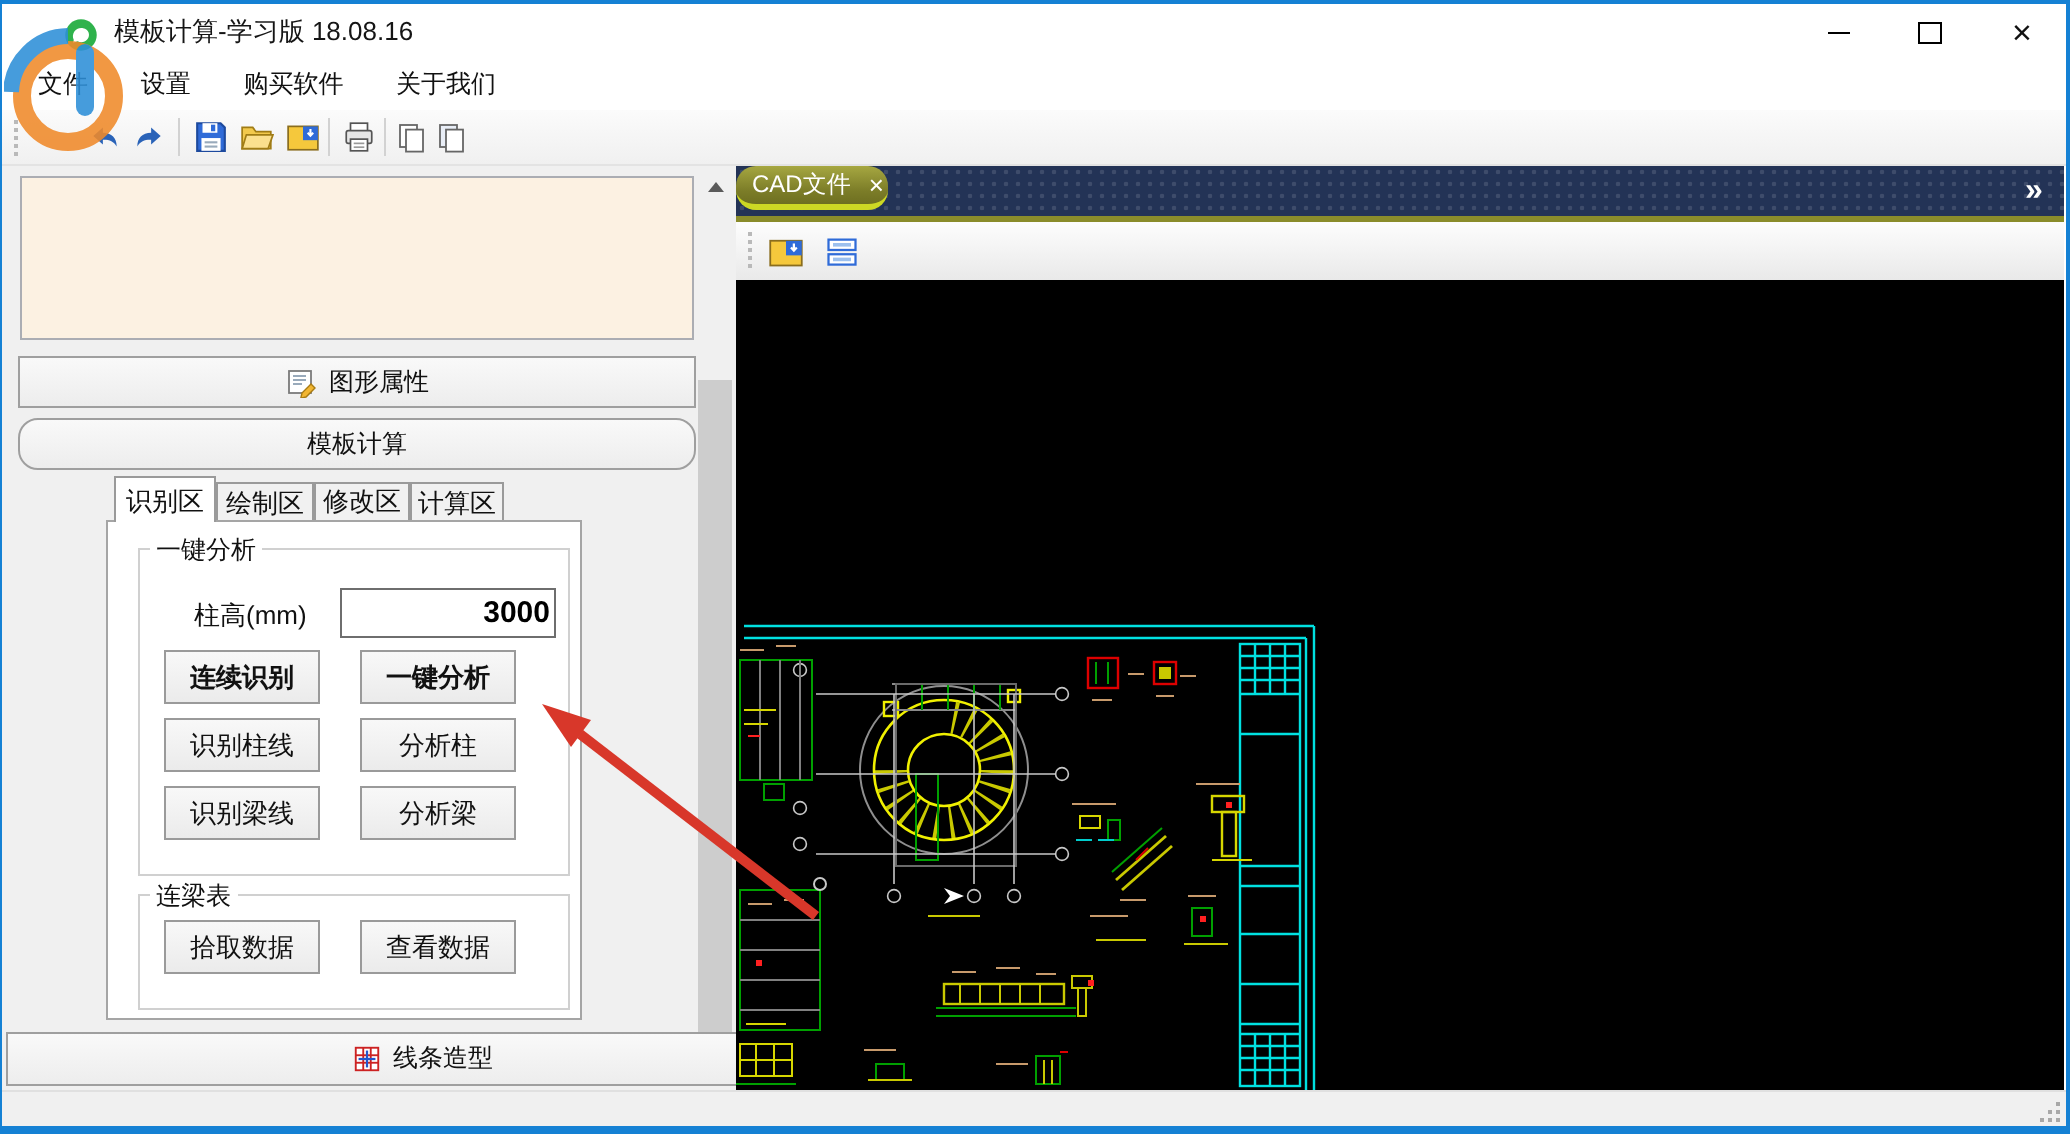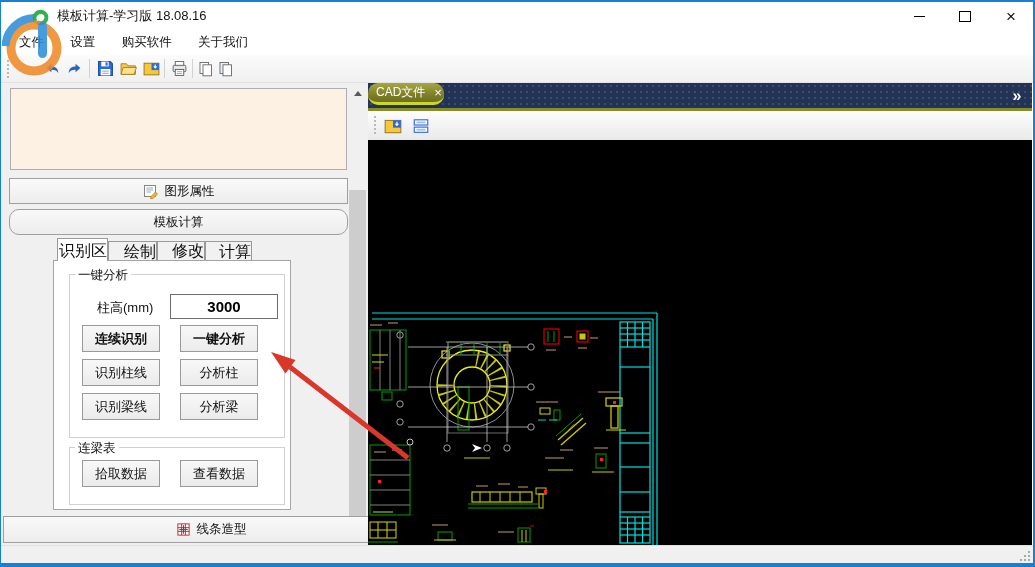--- a/index.html
+++ b/index.html
@@ -44,29 +44,29 @@
   .sarrow{left:0;width:17px;height:17px;background:#f0f0f0;display:flex;align-items:center;justify-content:center;}
   .tri-up{width:0;height:0;border-left:4px solid transparent;border-right:4px solid transparent;border-bottom:5px solid #5a5a5a;}
   .tri-down{width:0;height:0;border-left:4px solid transparent;border-right:4px solid transparent;border-top:5px solid #5a5a5a;}
   #pthumb{left:0;top:105px;width:17px;height:333px;background:#cdcdcd;}
 
   .widebtn{left:8px;width:339px;height:26px;background:linear-gradient(#f9f9f9,#ededed);border:1px solid #9f9f9f;display:flex;align-items:center;justify-content:center;gap:6px;font-size:12.5px;box-sizing:border-box;}
   #btn-props{top:95px;} #btn-calc{top:126px;border-radius:10px;}
   #btn-linestyle{left:2px;top:433px;width:416px;height:27px;}
 
   
-  .tab{top:158px;height:20px;line-height:20px;text-align:right;font-size:16px;background:#f1f1f1;border:1px solid #9a9a9a;border-bottom:none;box-sizing:border-box;}
+  .tab{top:158px;height:20px;line-height:20px;text-align:center;font-size:13px;background:#f1f1f1;border:1px solid #9a9a9a;border-bottom:none;box-sizing:border-box;}
   .tab.active{top:155px;height:23px;line-height:23px;background:#fff;z-index:3;}
   #tab-panel{left:52px;top:177px;width:238px;height:250px;background:#fff;border:1px solid #a5a5a5;box-sizing:border-box;z-index:1;}
 
   .groupbox{position:absolute;border:1px solid #d0d0d0;}
   .grouplabel{position:absolute;background:#fff;padding:0 3px;font-size:12.5px;line-height:12px;}
   .pbtn{position:absolute;width:78px;height:27px;background:linear-gradient(#f8f8f8,#ebebeb);border:1px solid #9a9a9a;font-size:13px;display:flex;align-items:center;justify-content:center;box-sizing:border-box;font-family:"Liberation Sans",sans-serif;}
   .pbtn.bold{font-weight:bold;}
-  #height-input{position:absolute;left:100px;top:19px;width:108px;height:25px;border:1px solid #6e6e6e;text-align:center;font-weight:bold;font-size:15px;box-sizing:border-box;font-family:"Liberation Sans",sans-serif;}
+  #height-input{position:absolute;left:100px;top:19px;width:108px;height:25px;border:1px solid #6e6e6e;text-align:right;font-weight:bold;font-size:15px;box-sizing:border-box;font-family:"Liberation Sans",sans-serif;}
 
   
   #statusbar{left:1px;top:545px;width:1032px;height:18px;background:#f0f0f0;border-top:1px solid #e0e0e0;box-sizing:border-box;}
   #resize-grip{right:4px;top:548px;width:14px;height:14px;position:absolute;}
   #resize-grip i{position:absolute;width:2px;height:2px;background:#a8a8a8;}
 
   
   #cad-tabbar{left:368px;top:83px;width:664px;height:25px;background-color:#233356;background-image:radial-gradient(circle,rgba(255,255,255,.12) 1px,transparent 1.3px);background-size:6px 6px;}
   #cad-tab{left:0;top:0;width:76px;height:22px;background:linear-gradient(#a6a741,#7c7d28 65%,#6e6f21);border-bottom:3px solid #cdd824;color:#fff;display:flex;align-items:center;padding-left:8px;box-sizing:border-box;gap:9px;font-size:12px;border-radius:10px;}
   #cad-tab .close{font-size:13px;line-height:12px;}

